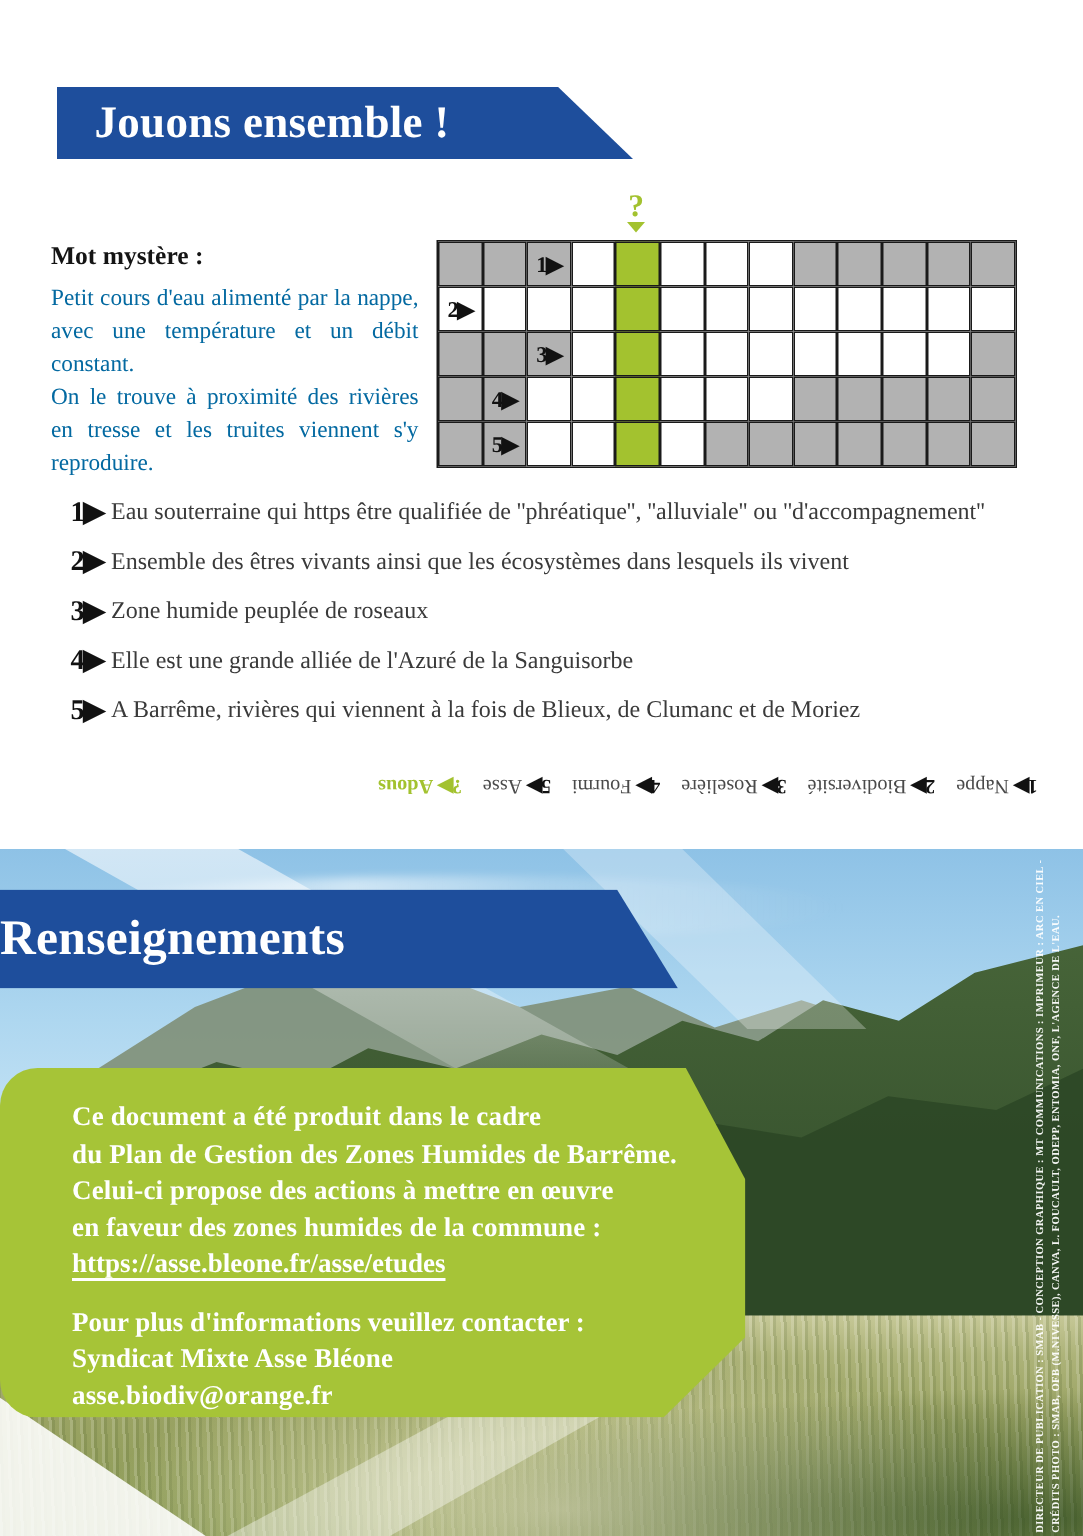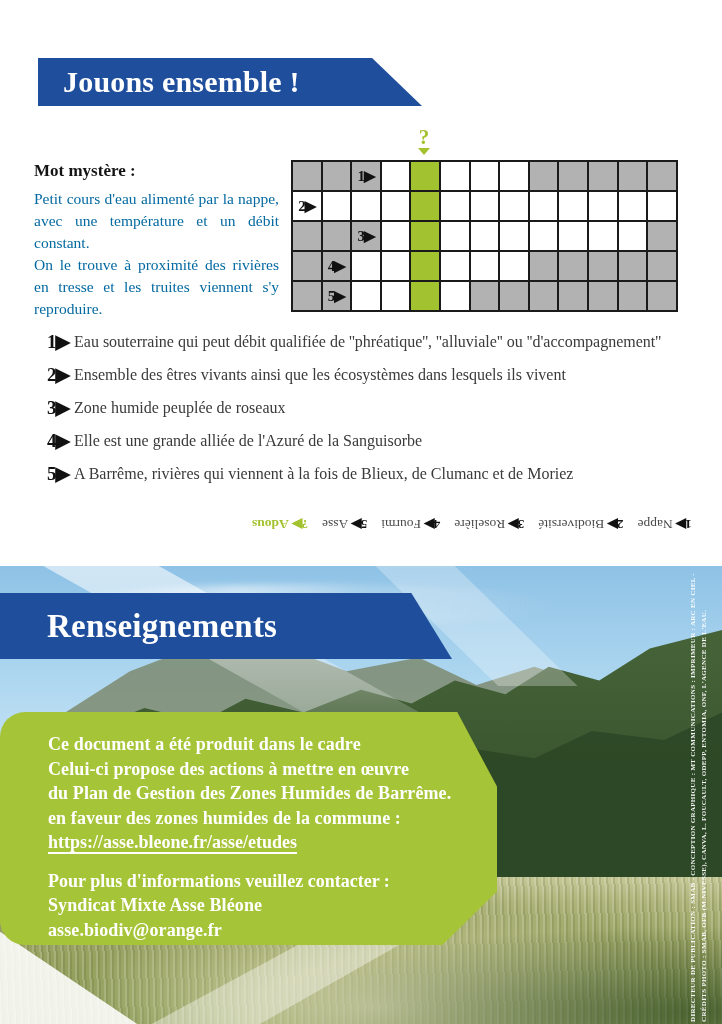--- a/index.html
+++ b/index.html
@@ -61,21 +61,21 @@
   .grass-pale{position:absolute;inset:0;background:radial-gradient(ellipse at 52% 88%,rgba(232,229,192,.8) 0%,rgba(232,229,192,0) 58%);}
   .grass-dark-corner{position:absolute;inset:0;background:radial-gradient(ellipse at 97% 92%,rgba(35,64,27,.6) 0%,rgba(35,64,27,0) 45%);}
   .band-top{position:absolute;left:0;top:0;width:100%;height:146px;background:linear-gradient(180deg,rgba(255,255,255,.6),rgba(255,255,255,.18));clip-path:polygon(6% 0,22% 0,58% 100%,42% 100%);}
   .band-top2{position:absolute;left:0;top:0;width:100%;height:120px;background:rgba(255,255,255,.28);clip-path:polygon(52% 0,63% 0,80% 100%,69% 100%);}
   .band-bottom-solid{position:absolute;left:0;top:330px;width:100%;height:128px;background:rgba(255,255,255,.88);clip-path:polygon(0 28%,19% 100%,0 100%);}
   .band-bottom-soft{position:absolute;left:0;top:330px;width:100%;height:128px;background:rgba(255,255,255,.38);clip-path:polygon(21% 100%,42% 36%,56% 36%,36% 100%);}
 
   
   .banner-info{position:absolute;left:0;top:593px;width:452px;height:66px;background:var(--blue);
     clip-path:polygon(0 0,91% 0,100% 100%,0 100%);z-index:5;}
-  .banner-info .banner-title{display:block;color:#fff;font-size:33px;font-weight:bold;line-height:66px;padding-left:47px;letter-spacing:.2px;}
+  .banner-info .banner-title{display:block;color:#fff;font-size:33px;font-weight:bold;line-height:66px;letter-spacing:.2px;}
 
   
   .green-box{position:absolute;left:0;top:712px;width:497px;height:233px;background:var(--green-box);z-index:5;
     clip-path:polygon(0 0,92% 0,100% 32%,100% 77%,89% 100%,0 100%);color:#fff;padding:20px 44px 0 48px;border-radius:25px;}
   .green-box .line{display:block;font-size:18px;font-weight:bold;line-height:24.5px;letter-spacing:.1px;}
   .green-box .link{display:inline-block;font-size:18px;font-weight:bold;line-height:24.5px;color:#fff;text-decoration:underline;text-underline-offset:4px;text-decoration-thickness:1.5px;margin-bottom:14px;}
   .green-box .contact-heading{display:block;font-size:18px;font-weight:800;line-height:24.5px;}
 
   
   .credits{position:absolute;right:12px;bottom:2px;z-index:6;writing-mode:vertical-rl;transform:rotate(180deg);
@@ -178,21 +178,21 @@
         <div class="cell gray"></div>
         <div class="cell gray"></div>
         <div class="cell gray"></div>
         <div class="cell gray"></div>
       </div>
   </div>
 
   <ul class="clues">
       <li class="clue">
         <span class="clue-num">1▶</span>
-        <span class="clue-text">Eau souterraine qui peut débit qualifiée de ''phréatique'', ''alluviale'' ou ''d'accompagnement''</span>
+        <span class="clue-text">Eau souterraine qui https être qualifiée de ''phréatique'', ''alluviale'' ou ''d'accompagnement''</span>
       </li>
       <li class="clue">
         <span class="clue-num">2▶</span>
         <span class="clue-text">Ensemble des êtres vivants ainsi que les écosystèmes dans lesquels ils vivent</span>
       </li>
       <li class="clue">
         <span class="clue-num">3▶</span>
         <span class="clue-text">Zone humide peuplée de roseaux</span>
       </li>
       <li class="clue">
@@ -223,22 +223,22 @@
     <div class="band-bottom-solid"></div>
     <div class="band-bottom-soft"></div>
   </div>
 
   <div class="banner-info">
     <span class="banner-title">Renseignements</span>
   </div>
 
   <div class="green-box">
     <span class="line">Ce document a été produit dans le cadre</span>
+    <span class="line">du Plan de Gestion des Zones Humides de Barrême.</span>
     <span class="line">Celui-ci propose des actions à mettre en œuvre</span>
-    <span class="line">du Plan de Gestion des Zones Humides de Barrême.</span>
     <span class="line">en faveur des zones humides de la commune :</span>
     <a href="#" class="link">https://asse.bleone.fr/asse/etudes</a>
     <span class="contact-heading">Pour plus d'informations veuillez contacter :</span>
     <span class="line">Syndicat Mixte Asse Bléone</span>
     <span class="line">asse.biodiv@orange.fr</span>
   </div>
 
   <div class="credits">
     <span>DIRECTEUR DE PUBLICATION : SMAB - CONCEPTION GRAPHIQUE : MT COMMUNICATIONS : IMPRIMEUR : ARC EN CIEL -</span>
     <span>CRÉDITS PHOTO : SMAB, OFB (M.NIVESSE), CANVA, L. FOUCAULT, ODEPP, ENTOMIA, ONF, L'AGENCE DE L'EAU.</span>

